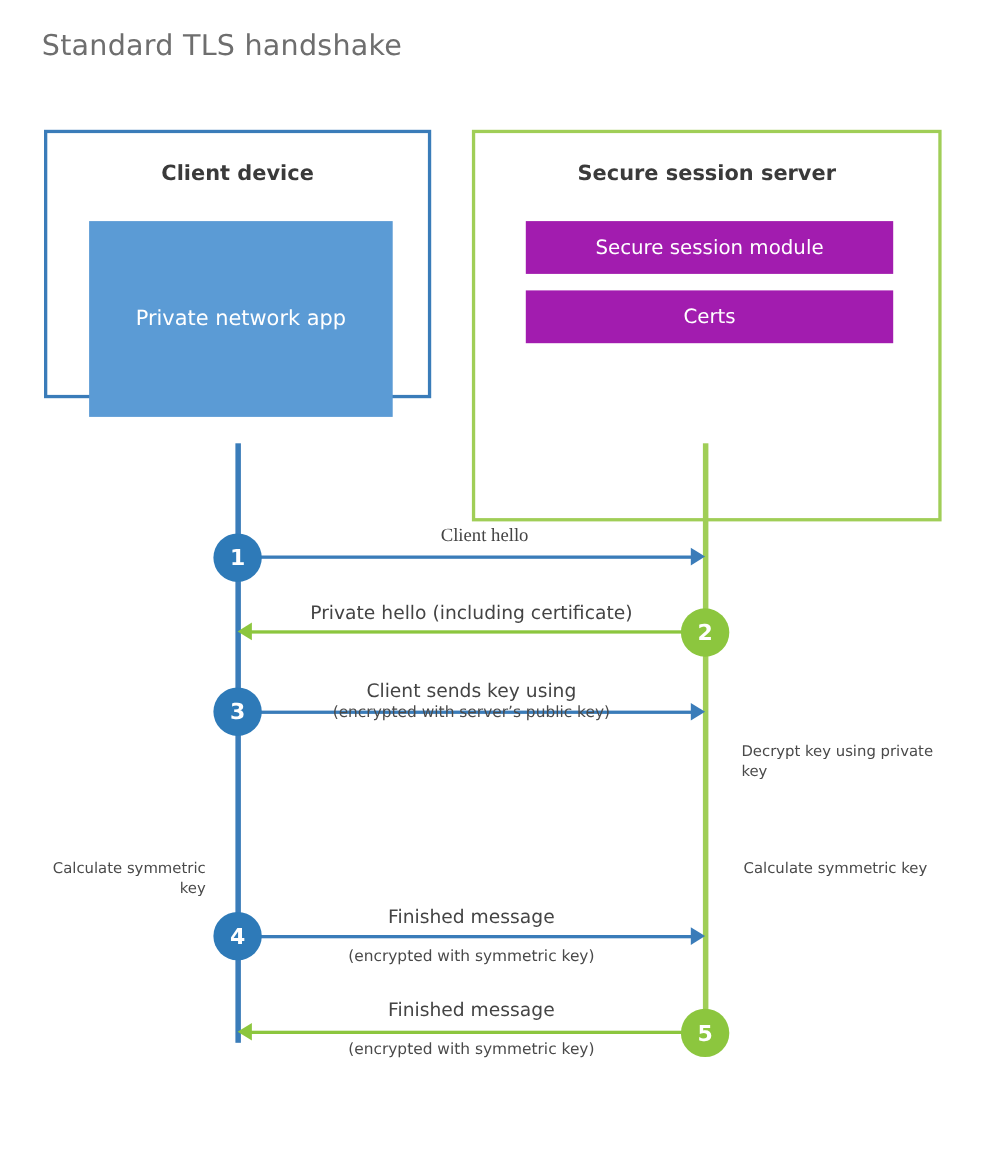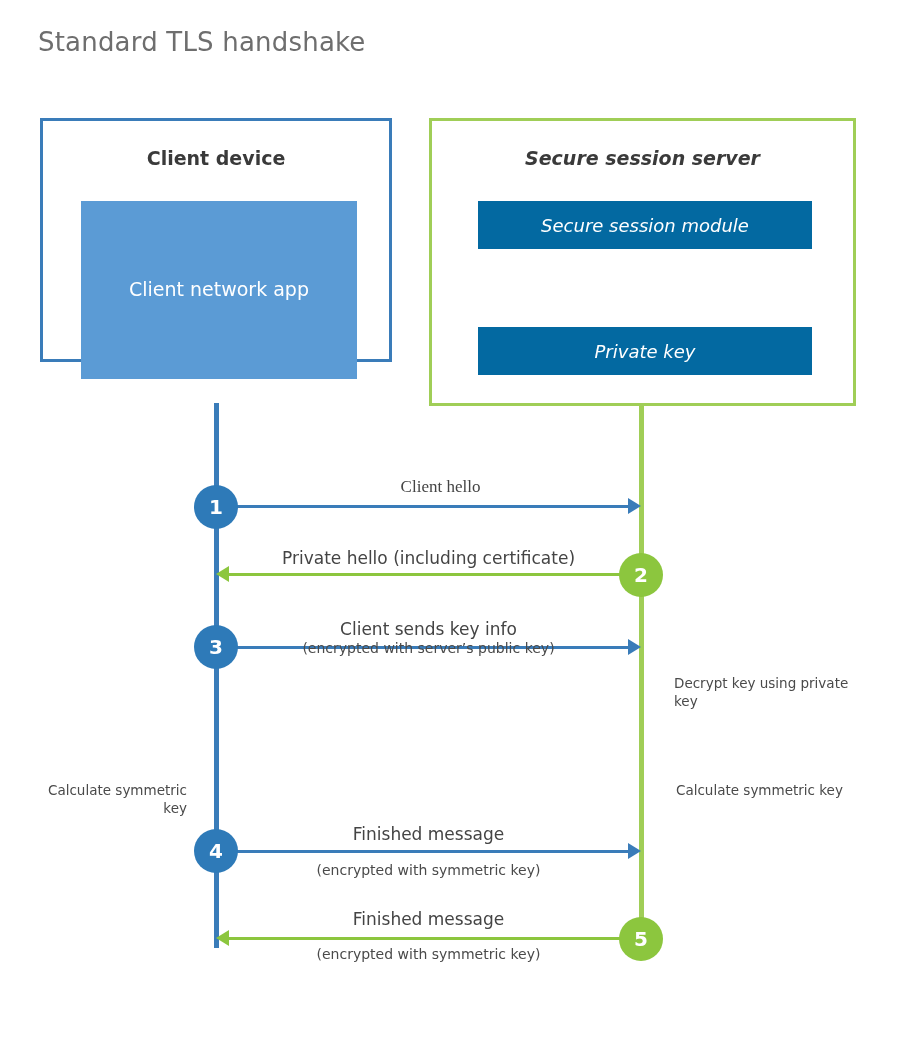--- a/index.html
+++ b/index.html
@@ -38,23 +38,22 @@
     left: 40px;
     top: 118px;
     width: 352px;
     height: 244px;
     border: 3px solid #3a7cb9;
   }
   .party-box.server {
     left: 429px;
     top: 118px;
     width: 427px;
-    height: 288px;
+    height: 356px;
     border: 3px solid #a0ce57;
-    font-style: italic;
   }
   .party-title {
     position: absolute;
     left: 0;
     right: 0;
     top: 26px;
     text-align: center;
     font-size: 19px;
     font-weight: bold;
     color: #3a3a3a;
@@ -78,21 +77,21 @@
     height: 178px;
     background: #5b9bd5;
     font-size: 19px;
     line-height: 1.35;
     padding: 0 10px;
   }
   .component.server-bar {
     left: 46px;
     width: 334px;
     height: 48px;
-    background: #0369a1;
+    background: #a21caf;
     font-size: 18px;
   }
   .component.server-bar.b0 { top: 80px; }
   .component.server-bar.b1 { top: 143px; }
   .component.server-bar.b2 { top: 206px; }
 
   
   .lifeline {
     position: absolute;
     width: 5px;
@@ -174,45 +173,45 @@
   .side-note.right-align { text-align: right; }
   .side-note.left-align { text-align: left; }
 </style>
 </head>
 <body>
 
 <div class="page-title">Standard TLS handshake</div>
 
 <div class="party-box client">
   <div class="party-title">Client device</div>
-  <div class="component client-app">Client network app</div>
+  <div class="component client-app">Private network app</div>
 </div>
 
 <div class="party-box server">
   <div class="party-title">Secure session server</div>
   <div class="component server-bar b0">Secure session module</div>
-  <div class="component server-bar b2">Private key</div>
+  <div class="component server-bar b1">Certs</div>
 </div>
 
 <div class="lifeline client"></div>
 <div class="lifeline server"></div>
 
 <div class="arrow-line blue" style="left:216px; top:505px; width:413px;"></div>
 <div class="arrow-head right-blue" style="left:628px; top:498px;"></div>
 <div class="msg-label" style="left:228px; top:477px; width:425px;font-family:Liberation Serif, serif;">Client hello</div>
 <div class="step-circle blue" style="left:194px; top:485px;">1</div>
 
 <div class="arrow-line green" style="left:228px; top:573px; width:413px;"></div>
 <div class="arrow-head left-green" style="left:216px; top:566px;"></div>
 <div class="msg-label" style="left:216px; top:548px; width:425px;">Private hello (including certificate)</div>
 <div class="step-circle green" style="left:619px; top:553px;">2</div>
 
 <div class="arrow-line blue" style="left:216px; top:646px; width:413px;"></div>
 <div class="arrow-head right-blue" style="left:628px; top:639px;"></div>
-<div class="msg-label" style="left:216px; top:619px; width:425px;">Client sends key info</div>
+<div class="msg-label" style="left:216px; top:619px; width:425px;">Client sends key using</div>
 <div class="msg-sublabel" style="left:216px; top:640px; width:425px;">(encrypted with server’s public key)</div>
 <div class="step-circle blue" style="left:194px; top:625px;">3</div>
 <div class="side-note left-align" style="left:674px; top:632px; width:180px;">Decrypt key using private key</div>
 
 <div class="side-note right-align" style="left:30px; top:739px; width:157px;">Calculate symmetric key</div>
 <div class="side-note left-align" style="left:676px; top:739px; width:180px;">Calculate symmetric key</div>
 
 <div class="arrow-line blue" style="left:216px; top:850px; width:413px;"></div>
 <div class="arrow-head right-blue" style="left:628px; top:843px;"></div>
 <div class="msg-label" style="left:216px; top:824px; width:425px;">Finished message</div>

